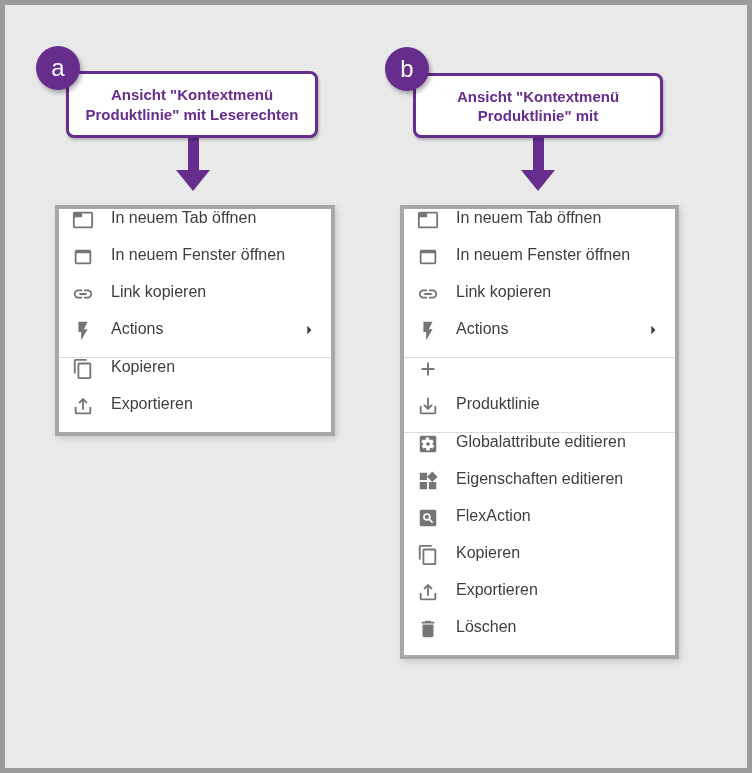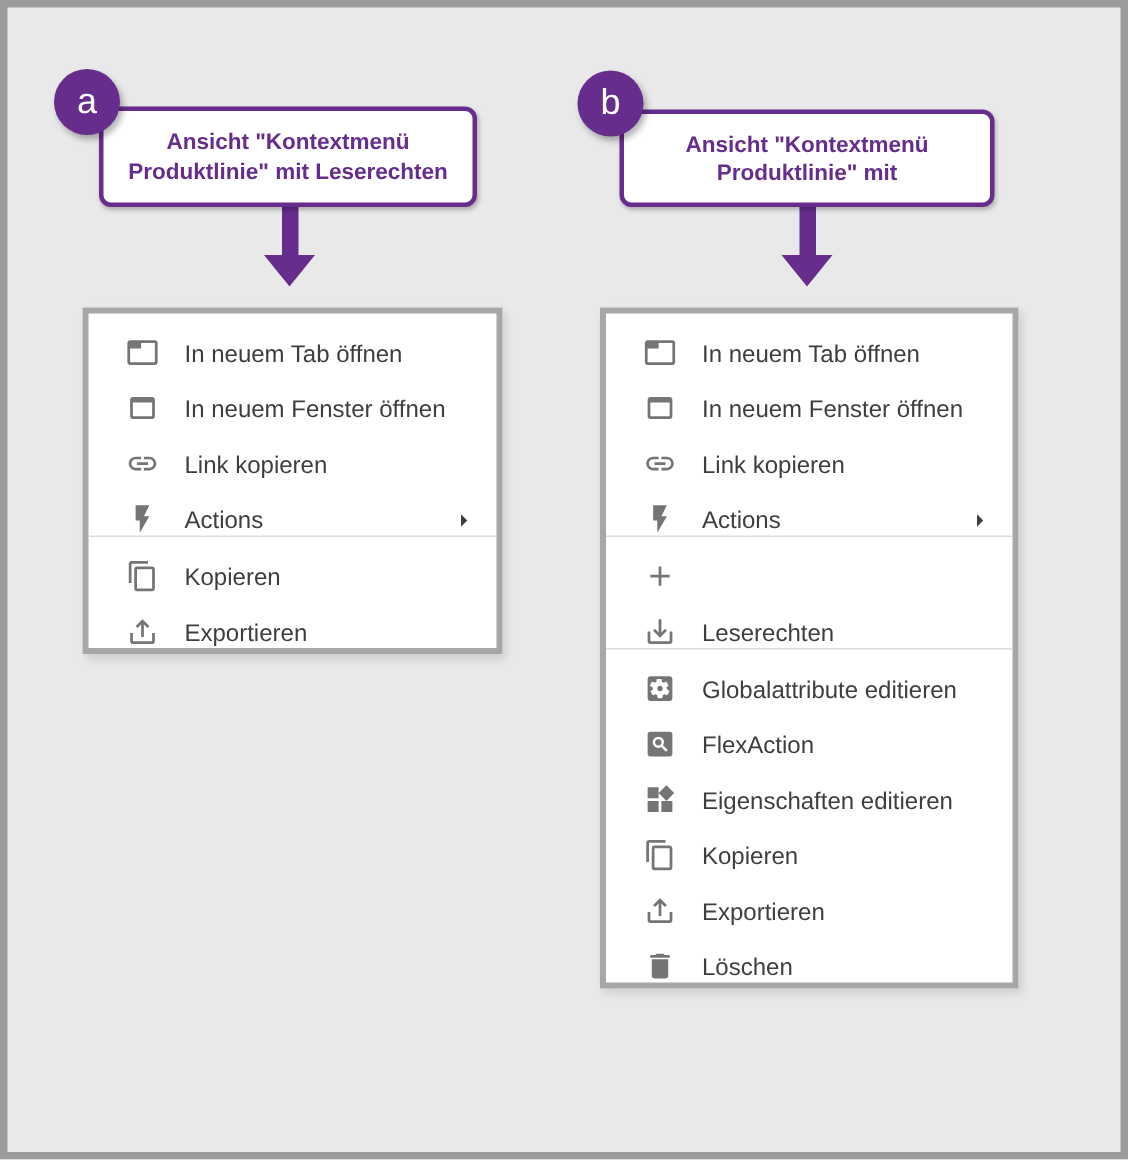--- a/index.html
+++ b/index.html
@@ -24,22 +24,22 @@
   .callout-box .line{line-height:20px;}
   #box-b .line{line-height:19px;}
   .arrow-shaft{position:absolute;width:11px;background:var(--purple);z-index:1;}
   .arrow-head{position:absolute;width:0;height:0;
     border-left:17px solid transparent;border-right:17px solid transparent;
     border-top:21px solid var(--purple);}
 
   
   .menu{position:absolute;background:var(--menu-bg);
     border:4px solid var(--menu-border);box-shadow:2px 3px 6px rgba(0,0,0,.12);}
-  .menu-item{height:37px;display:flex;align-items:flex-end;gap:17px;
-    padding:0 12px 0 13px;cursor:default;margin-left:12px;}
+  .menu-item{height:37px;display:flex;align-items:flex-start;gap:17px;
+    padding:0 12px 0 13px;cursor:default;}
   .item-icon{width:22px;height:22px;flex:0 0 22px;color:var(--icon-gray);}
   .item-icon svg{width:22px;height:22px;display:block;fill:currentColor;}
   .item-label{font-size:16px;color:var(--item-text);white-space:nowrap;}
   .submenu-arrow{margin-left:auto;width:20px;height:20px;color:var(--item-text);}
   .submenu-arrow svg{width:20px;height:20px;display:block;fill:currentColor;}
   .menu-divider{height:1px;background:var(--divider);}
 </style>
 </head>
 <body>
 
@@ -180,60 +180,60 @@
         </span>
 
   </div>
 
   <div class="menu-item">
     <span class="item-icon">
           <svg viewBox="0 0 24 24">
             <path d="M19 12v7H5v-7H3v7c0 1.1.9 2 2 2h14c1.1 0 2-.9 2-2v-7h-2zm-6 .67l2.59-2.58L17 11.5l-5 5-5-5 1.41-1.41L11 12.67V3h2v9.67z"></path>
           </svg>
         </span>
-    <span class="item-label">Leserechten</span>
+    <span class="item-label">Produktlinie</span>
 
   </div>
 
 <div class="menu-divider"></div>
   <div class="menu-item">
     <span class="item-icon">
           <svg viewBox="0 0 24 24">
             <path d="M12 10c-1.1 0-2 .9-2 2s.9 2 2 2 2-.9 2-2-.9-2-2-2zm7-7H5c-1.1 0-2 .9-2 2v14c0 1.1.9 2 2 2h14c1.1 0 2-.9 2-2V5c0-1.1-.9-2-2-2zm-1.75 9c0 .23-.02.46-.05.68l1.48 1.16c.13.11.17.3.08.45l-1.4 2.42c-.09.15-.27.21-.43.15l-1.74-.7c-.36.28-.76.51-1.18.69l-.26 1.85c-.03.17-.18.3-.35.3h-2.8c-.17 0-.32-.13-.35-.3l-.26-1.85c-.43-.18-.82-.41-1.18-.69l-1.74.7c-.16.06-.34 0-.43-.15l-1.4-2.42c-.09-.15-.05-.34.08-.45l1.48-1.16c-.03-.22-.05-.45-.05-.68s.02-.46.05-.68L4.71 10.16c-.13-.11-.17-.3-.08-.45l1.4-2.42c.09-.15.27-.21.43-.15l1.74.7c.36-.28.76-.51 1.18-.69l.26-1.85c.03-.17.18-.3.35-.3h2.8c.17 0 .32.13.35.3l.26 1.85c.43.18.82.41 1.18.69l1.74-.7c.16-.06.34 0 .43.15l1.4 2.42c.09.15.05.34-.08.45l-1.48 1.16c.03.22.05.45.05.68z"></path>
           </svg>
         </span>
     <span class="item-label">Globalattribute editieren</span>
+
+  </div>
+
+  <div class="menu-item">
+    <span class="item-icon">
+          <svg viewBox="0 0 24 24">
+            <path d="M13 13v8h8v-8h-8zM3 21h8v-8H3v8zM3 3v8h8V3H3zm13.66-1.31L11 7.34 16.66 13l5.66-5.66-5.66-5.65z"></path>
+          </svg>
+        </span>
+    <span class="item-label">Eigenschaften editieren</span>
 
   </div>
 
   <div class="menu-item">
     <span class="item-icon">
           <svg viewBox="0 0 24 24">
             <rect x="3" y="3" width="18" height="18" rx="2"></rect>
             <circle cx="10.8" cy="10.8" r="3.2" fill="none" stroke="#ffffff" stroke-width="1.8"></circle>
             <line x1="13.3" y1="13.3" x2="17" y2="17" stroke="#ffffff" stroke-width="1.8"></line>
           </svg>
         </span>
     <span class="item-label">FlexAction</span>
 
   </div>
 
   <div class="menu-item">
     <span class="item-icon">
           <svg viewBox="0 0 24 24">
-            <path d="M13 13v8h8v-8h-8zM3 21h8v-8H3v8zM3 3v8h8V3H3zm13.66-1.31L11 7.34 16.66 13l5.66-5.66-5.66-5.65z"></path>
-          </svg>
-        </span>
-    <span class="item-label">Eigenschaften editieren</span>
-
-  </div>
-
-  <div class="menu-item">
-    <span class="item-icon">
-          <svg viewBox="0 0 24 24">
             <path d="M16 1H4c-1.1 0-2 .9-2 2v14h2V3h12V1zm3 4H8c-1.1 0-2 .9-2 2v14c0 1.1.9 2 2 2h11c1.1 0 2-.9 2-2V7c0-1.1-.9-2-2-2zm0 16H8V7h11v14z"></path>
           </svg>
         </span>
     <span class="item-label">Kopieren</span>
 
   </div>
 
 
   <div class="menu-item">
     <span class="item-icon">

